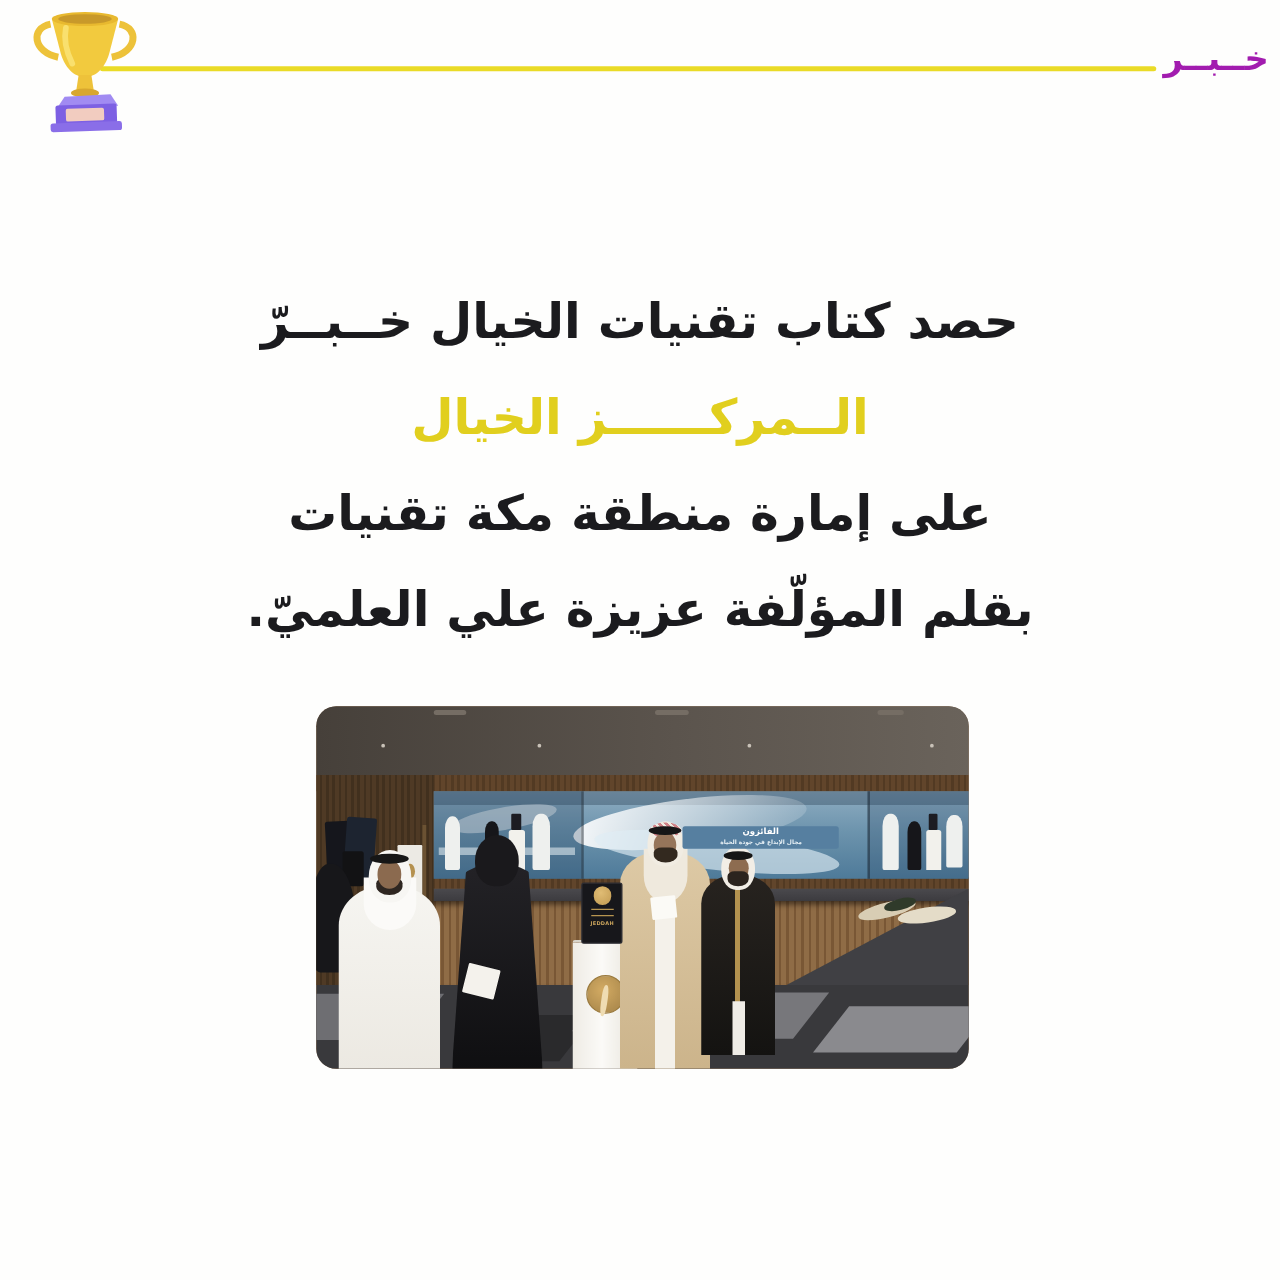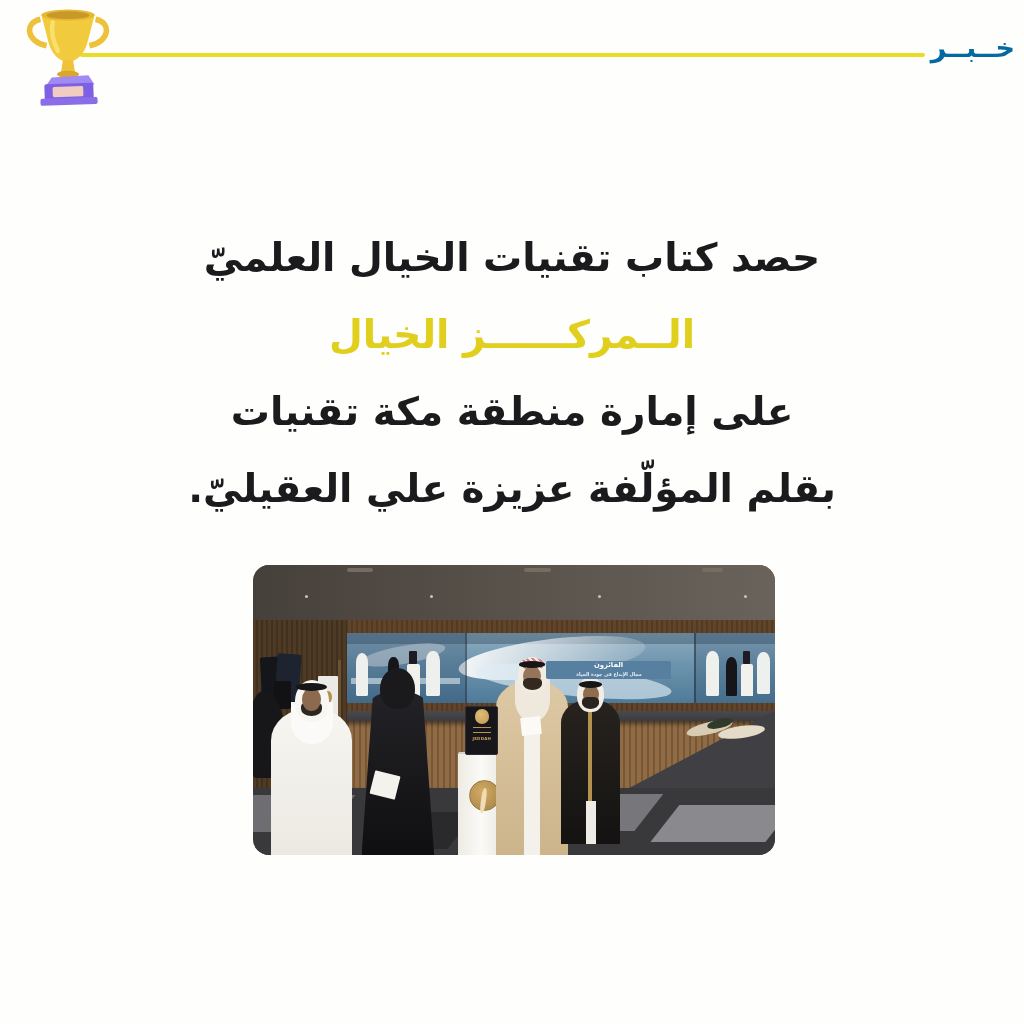--- a/index.html
+++ b/index.html
@@ -3,21 +3,21 @@
 <meta charset="utf-8">
 <style>
   html,body{margin:0;padding:0;background:#ffffff;}
   .canvas{position:relative;width:1024px;height:1024px;background:#fefefd;overflow:hidden;
           font-family:"DejaVu Sans","Liberation Sans",sans-serif;}
 
   
   .rule{position:absolute;left:80px;top:53px;width:845px;height:4px;background:#eadb27;border-radius:2px;z-index:1;}
   .trophy{position:absolute;left:26px;top:6px;width:84px;height:102px;z-index:2;}
   .kicker{position:absolute;top:30px;right:9px;font-size:27px;line-height:36px;font-weight:bold;
-          color:#0369a1;z-index:2;}
+          color:#a21caf;z-index:2;}
 
   
   .announcement{position:absolute;top:219px;left:0;right:0;text-align:center;z-index:1;}
   .announcement p{margin:0;font-size:39px;line-height:77px;font-weight:bold;}
   .announcement .black{color:#1b1b1e;}
   .announcement .yellow{color:#e1cf1e;}
 
   
   .photo{position:absolute;left:253px;top:565px;width:522px;height:290px;margin:0;
          border-radius:16px;overflow:hidden;background:#6d4f33;}
@@ -152,24 +152,24 @@
     <path d="M35,53 L45,53 L47,66 L33,66 Z" fill="#eec23a"></path>
     <ellipse cx="40" cy="67" rx="11" ry="3.5" fill="#d8a72f"></ellipse>
     <polygon points="24,70 60,68 66,77 18,79" fill="#a18bf2"></polygon>
     <rect x="17" y="76" width="48" height="16" rx="2" fill="#7d60e3" transform="rotate(-2 41 84)"></rect>
     <rect x="25" y="79" width="30" height="10" rx="1.5" fill="#f2ccc0" transform="rotate(-2 40 84)"></rect>
     <rect x="13" y="90" width="56" height="7" rx="2" fill="#8a6ee8" transform="rotate(-2 41 93)"></rect>
   </svg>
   <div class="kicker" dir="rtl">خــبــر</div>
 
   <div class="announcement" dir="rtl">
-    <p class="black">حصد كتاب تقنيات الخيال العلميّ</p>
+    <p class="black">حصد كتاب تقنيات الخيال خــبــرّ</p>
     <p class="yellow">الــمركــــــز الخيال</p>
     <p class="black">على إمارة منطقة مكة تقنيات</p>
-    <p class="black">بقلم المؤلّفة عزيزة علي العقيليّ.</p>
+    <p class="black">بقلم المؤلّفة عزيزة علي العلميّ.</p>
   </div>
 
   <figure class="photo">
 
     <div class="ph-ceiling">
       <div class="ph-vent" style="left:18%"></div>
       <div class="ph-vent" style="left:52%"></div>
       <div class="ph-vent" style="left:86%;width:4%"></div>
       <div class="ph-dot" style="left:10%"></div>
       <div class="ph-dot" style="left:34%"></div>

